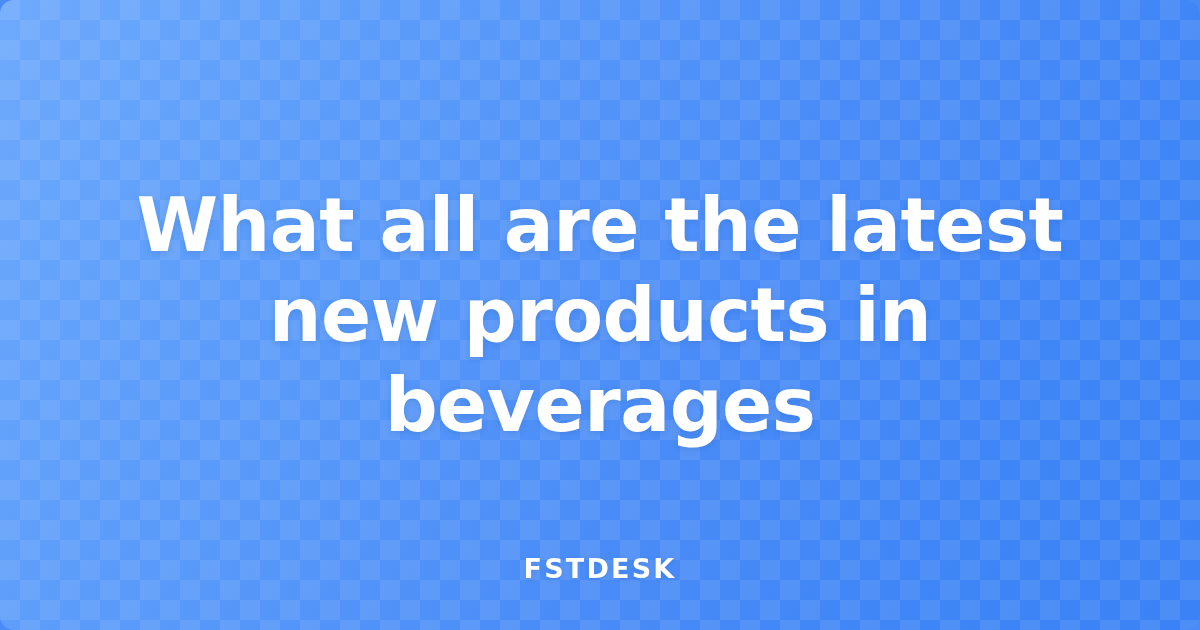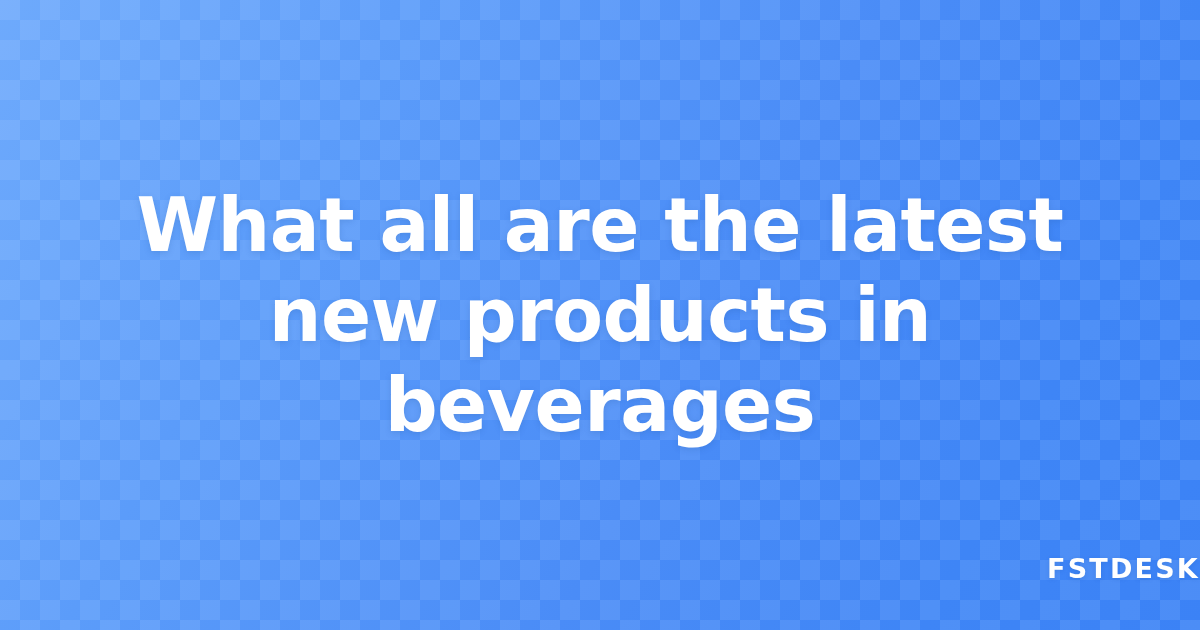--- a/index.html
+++ b/index.html
@@ -17,20 +17,21 @@
   }
 
   
   .card {
     position: relative;
     width: 1200px;
     height: 630px;
     box-sizing: border-box;
     overflow: hidden;
     background: linear-gradient(118deg, #6eaafc 0%, #5b9cfa 26%, #4a8cf7 58%, #3e85f6 82%, #3b82f6 100%);
+    border-radius: 14px;
   }
 
   
   .pattern-overlay {
     position: absolute;
     inset: 0;
     pointer-events: none;
     background-image:
       linear-gradient(rgba(255, 255, 255, 0.085) 0 0),
       linear-gradient(rgba(255, 255, 255, 0.085) 0 0);
@@ -128,21 +129,21 @@
     text-shadow: 0 2px 6px rgba(25, 75, 150, 0.18);
     word-wrap: break-word;
   }
 
   .brand-wrap {
     position: absolute;
     left: 0;
     right: 0;
     bottom: 46px;
     display: flex;
-    justify-content: flex-end;
+    justify-content: center;
     align-items: center;
   }
 
   .brand {
     color: #ffffff;
     font-family: "DejaVu Sans", "Liberation Sans", sans-serif;
     font-size: 27px;
     font-weight: 700;
     letter-spacing: 2.2px;
     text-align: center;

